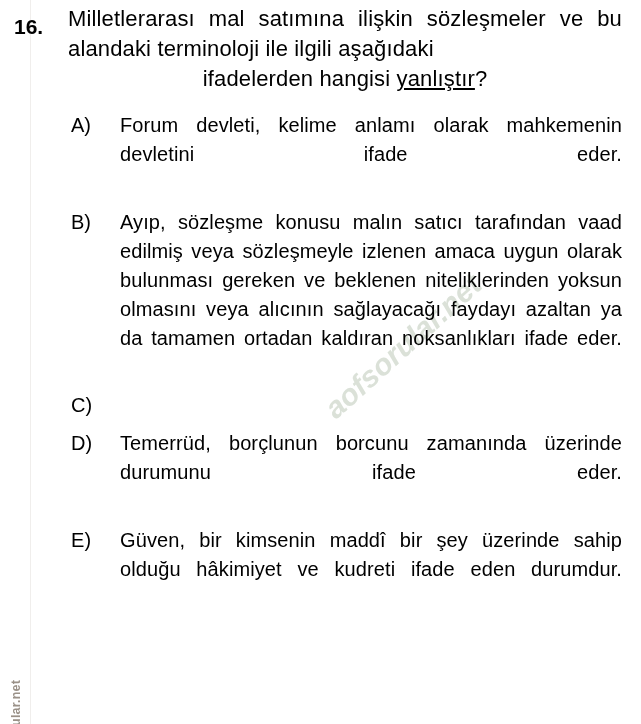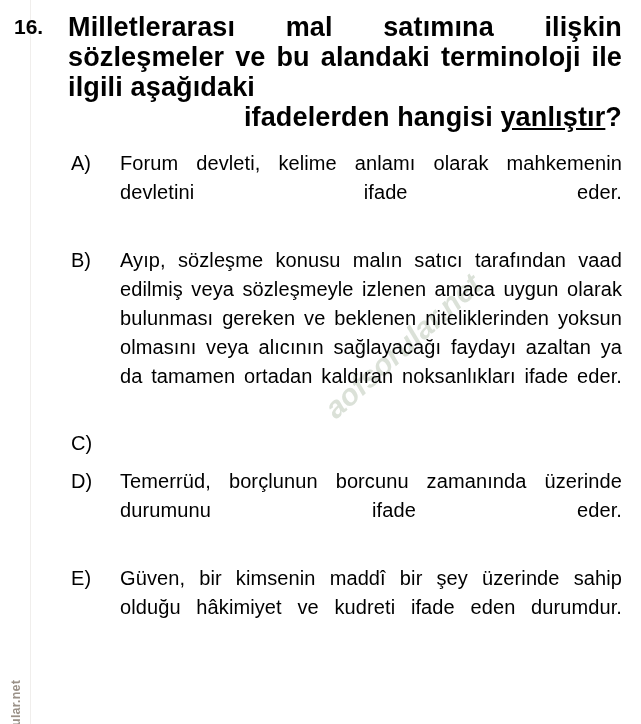--- a/index.html
+++ b/index.html
@@ -67,44 +67,44 @@
     position: absolute;
     left: 0;
     top: 0;
     width: 641px;
     z-index: 10;
   }
 
   
   #question {
     position: relative;
-    padding-top: 12px;
+    padding-top: 4px;
   }
   #question-number {
     position: absolute;
     left: 14px;
     top: 12px;
     font-size: 21px;
     font-weight: bold;
     color: #000;
     line-height: 30px;
   }
   #question-text {
     margin: 0 19px 0 68px;
-    font-size: 27px;
-    font-weight: bold;
+    font-size: 22px;
+    font-weight: normal;
     line-height: 30px;
     color: #000;
     text-align: justify;
     text-justify: inter-word;
     letter-spacing: 0.15px;
   }
   #question-text .last-line {
     display: block;
-    text-align: right;
+    text-align: center;
   }
   .underline {
     text-decoration: underline;
     text-underline-offset: 2px;
   }
 
   
   #options {
     margin-top: 17px;
   }

